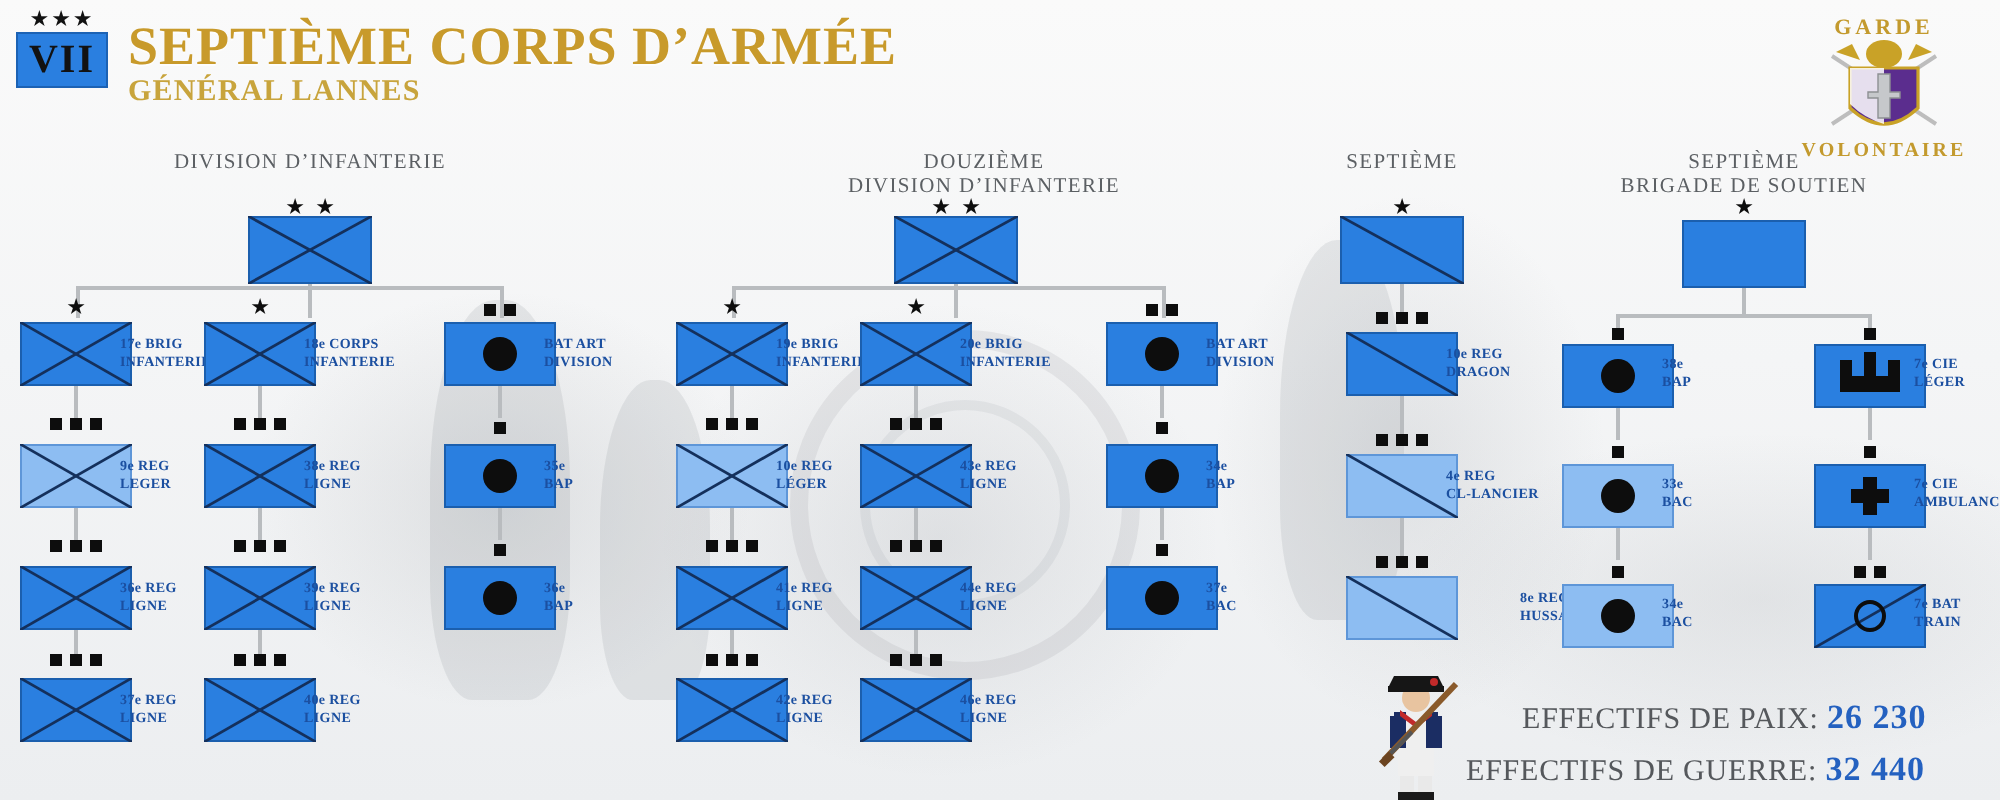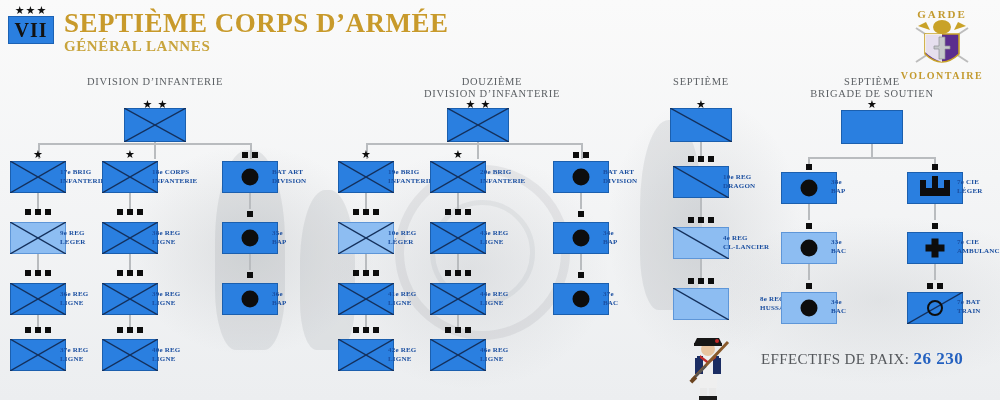--- a/index.html
+++ b/index.html
@@ -645,14 +645,18 @@
     <circle cx="31" cy="7" r="2" fill="#c22a2a"></circle>
     <line x1="6" y1="46" x2="42" y2="8" stroke="#8a5a2b" stroke-width="3"></line>
     <line x1="8" y1="44" x2="20" y2="32" stroke="#555" stroke-width="2"></line>
     <rect x="4" y="44" width="7" height="4" fill="#6b4420" transform="rotate(-45 7 46)"></rect>
   </svg>
 
   <div class="eff" style="left:733px;top:349px;margin-left:28px;">
     <span>EFFECTIFS DE PAIX:</span>
     <b>26 230</b>
   </div>
+  <div class="eff" style="left:733px;top:375px;">
+    <span>EFFECTIFS DE GUERRE:</span>
+    <b>32 440</b>
+  </div>
 
 </div>
 
 </body></html>

